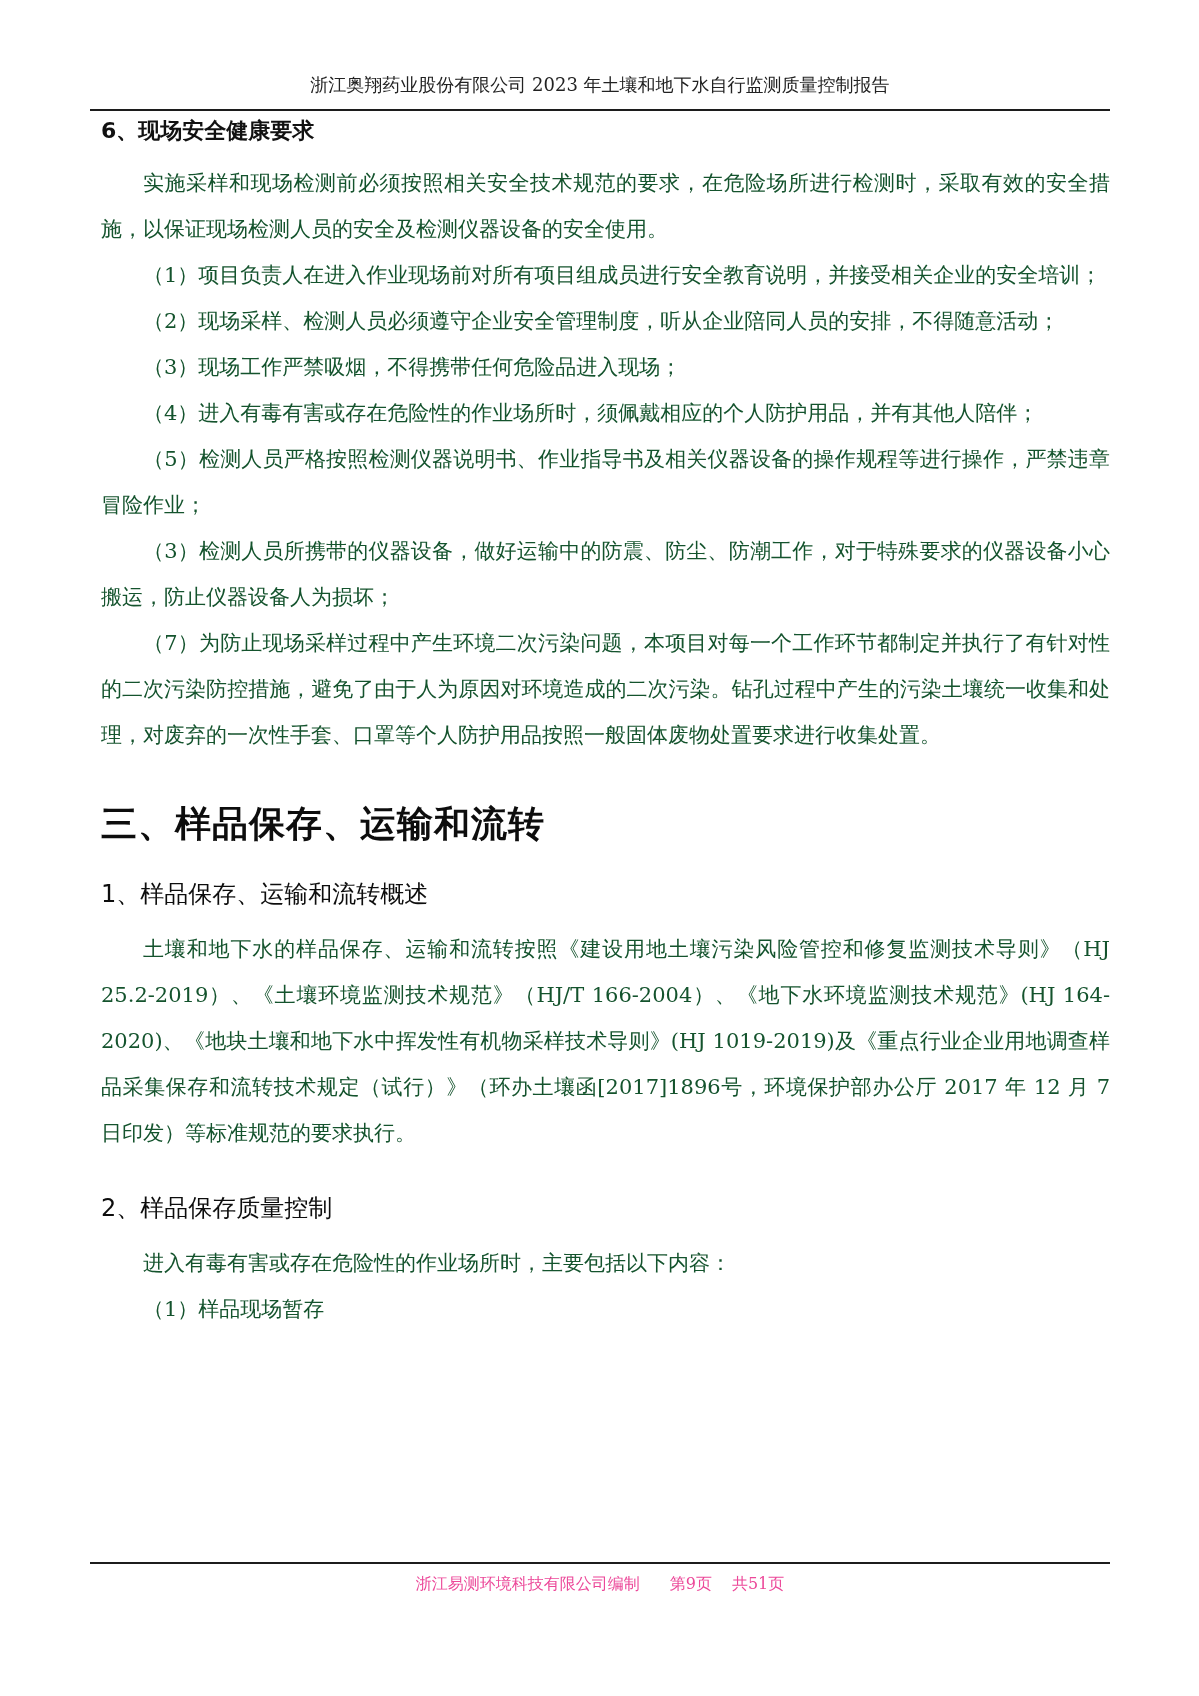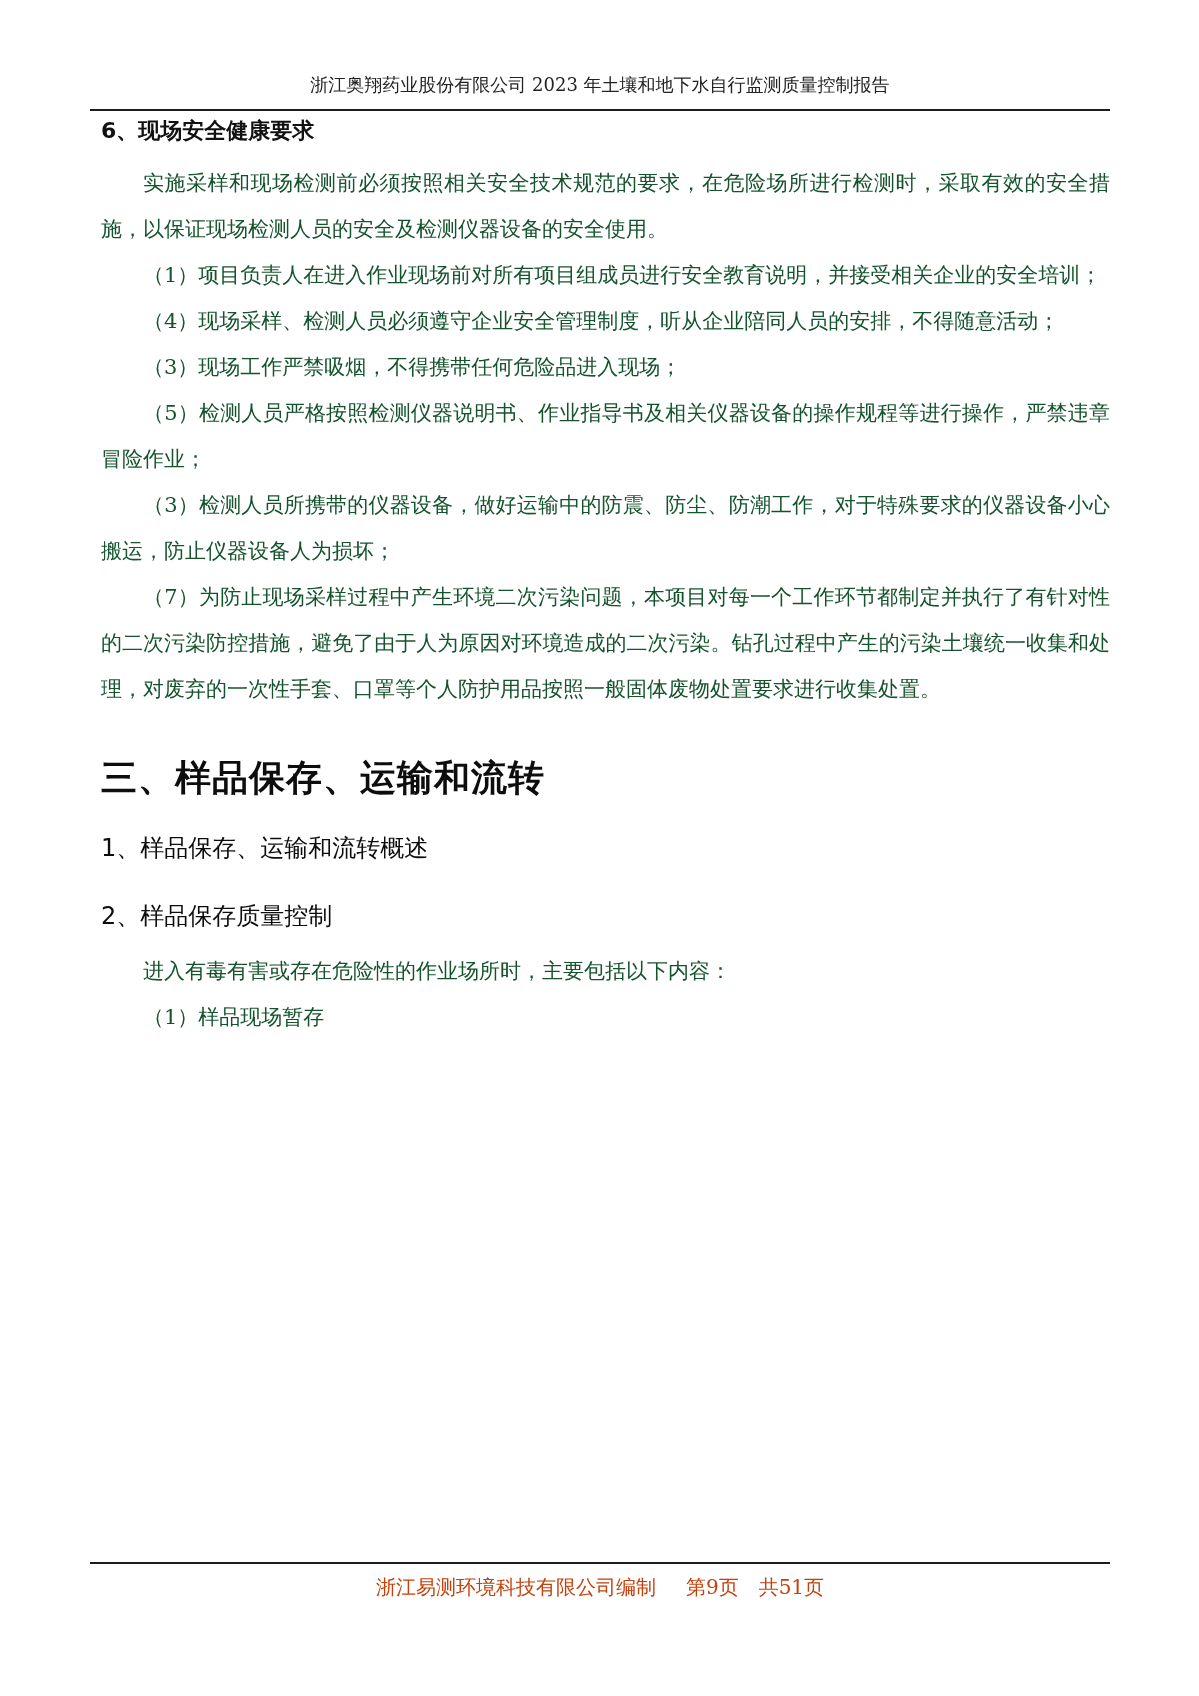--- a/index.html
+++ b/index.html
@@ -69,22 +69,22 @@
   .footer {
     position: absolute;
     top: 1562px;
     left: 90px;
     right: 89px;
     border-top: 2px solid #1c1c1c;
     padding-top: 10px;
     display: flex;
     justify-content: center;
     align-items: flex-end;
-    font-size: 20px;
-    color: #c2410c;
+    font-size: 16px;
+    color: #ec4899;
   }
   .footer .gap-wide { margin-left: 30px; }
   .footer .gap-narrow { margin-left: 20px; }
 </style>
 </head>
 <body>
 
 <div class="page">
 
   <div class="header">
@@ -92,35 +92,37 @@
   </div>
 
   <div class="content">
 
     <h3 class="h-section">6、现场安全健康要求</h3>
 
     <p class="body-par first">实施采样和现场检测前必须按照相关安全技术规范的要求，在危险场所进行检测时，采取有效的安全措施，以保证现场检测人员的安全及检测仪器设备的安全使用。</p>
 
     <p class="body-par">（1）项目负责人在进入作业现场前对所有项目组成员进行安全教育说明，并接受相关企业的安全培训；</p>
 
-    <p class="body-par">（4）现场采样、检测人员必须遵守企业安全管理制度，听从企业陪同人员的安排，不得随意活动；</p>
+    <p class="body-par">（2）现场采样、检测人员必须遵守企业安全管理制度，听从企业陪同人员的安排，不得随意活动；</p>
 
     <p class="body-par">（3）现场工作严禁吸烟，不得携带任何危险品进入现场；</p>
 
+    <p class="body-par">（4）进入有毒有害或存在危险性的作业场所时，须佩戴相应的个人防护用品，并有其他人陪伴；</p>
 
     <p class="body-par">（5）检测人员严格按照检测仪器说明书、作业指导书及相关仪器设备的操作规程等进行操作，严禁违章冒险作业；</p>
 
     <p class="body-par">（3）检测人员所携带的仪器设备，做好运输中的防震、防尘、防潮工作，对于特殊要求的仪器设备小心搬运，防止仪器设备人为损坏；</p>
 
     <p class="body-par">（7）为防止现场采样过程中产生环境二次污染问题，本项目对每一个工作环节都制定并执行了有针对性的二次污染防控措施，避免了由于人为原因对环境造成的二次污染。钻孔过程中产生的污染土壤统一收集和处理，对废弃的一次性手套、口罩等个人防护用品按照一般固体废物处置要求进行收集处置。</p>
 
     <h1 class="h-chapter">三、样品保存、运输和流转</h1>
 
     <h2 class="h-sub">1、样品保存、运输和流转概述</h2>
 
+    <p class="body-par after-head">土壤和地下水的样品保存、运输和流转按照《建设用地土壤污染风险管控和修复监测技术导则》（HJ 25.2-2019）、《土壤环境监测技术规范》（HJ/T 166-2004）、《地下水环境监测技术规范》(HJ 164-2020)、《地块土壤和地下水中挥发性有机物采样技术导则》(HJ 1019-2019)及《重点行业企业用地调查样品采集保存和流转技术规定（试行）》（环办土壤函[2017]1896号，环境保护部办公厅 2017 年 12 月 7 日印发）等标准规范的要求执行。</p>
 
     <h2 class="h-sub second">2、样品保存质量控制</h2>
 
     <p class="body-par after-head">进入有毒有害或存在危险性的作业场所时，主要包括以下内容：</p>
 
     <p class="body-par">（1）样品现场暂存</p>
 
   </div>
 
   <div class="footer">

